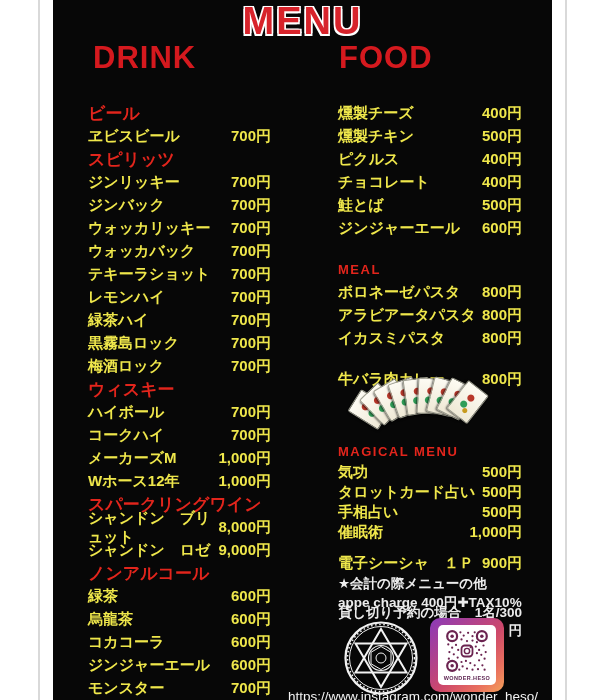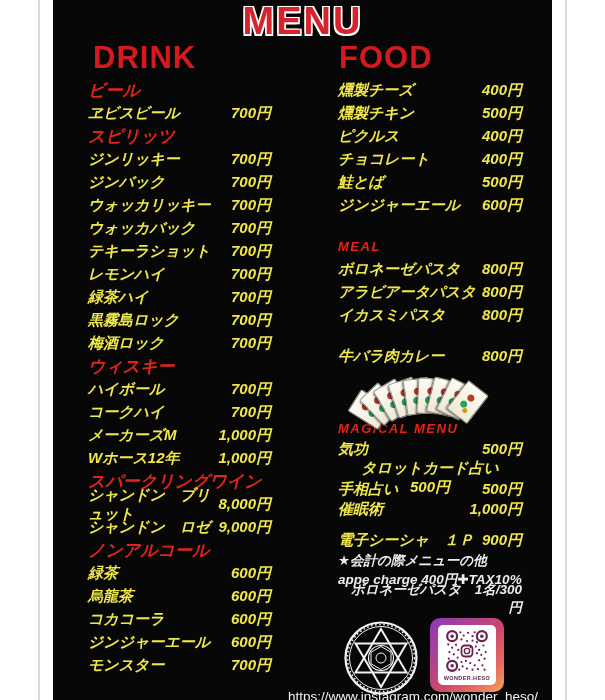--- a/index.html
+++ b/index.html
@@ -22,21 +22,21 @@
     font-size:38px;font-weight:800;letter-spacing:2px;color:#d7232b;
     text-shadow:-1.5px -1.5px 0 #fff,1.5px -1.5px 0 #fff,-1.5px 1.5px 0 #fff,1.5px 1.5px 0 #fff,0 0 2px #fff;
   }
   .col-heading{
     position:absolute;top:40px;font-size:31px;font-weight:bold;
     color:#d5191e;letter-spacing:1px;
   }
   .col-heading.drink{left:40px;}
   .col-heading.food{left:286px;}
 
-  .menu-col{position:absolute;top:79px;font-style:italic;}
+  .menu-col{position:absolute;top:102px;}
   .menu-col.left{left:35px;width:183px;}
   .menu-col.right{left:285px;width:184px;}
 
   .row{display:flex;justify-content:space-between;align-items:center;height:23px;}
   .row.heading{color:#e2251c;font-size:17px;font-weight:bold;}
   .row.heading.latin{font-size:13px;letter-spacing:1.5px;}
   .row.item{color:#efe74b;font-size:15px;font-weight:bold;}
   .row.item .iprice{font-variant-numeric:tabular-nums;white-space:nowrap;}
   .row.note{color:#ececec;font-size:13.5px;font-weight:600;height:19px;text-align:right;}
   .row-gap{width:100%;}
@@ -233,40 +233,40 @@
       <div class="row item">
         <span class="iname">牛バラ肉カレー</span>
         <span class="iprice">800円</span>
       </div>
       <div class="row-gap" style="height: 50px;"></div>
       <div class="row heading latin" style="height: 21px;">MAGICAL MENU</div>
       <div class="row item" style="height: 20px;">
         <span class="iname">気功</span>
         <span class="iprice">500円</span>
       </div>
-      <div class="row item" style="height: 20px; flex-direction: column;">
+      <div class="row item" style="height: 20px;">
         <span class="iname">タロットカード占い</span>
         <span class="iprice">500円</span>
       </div>
       <div class="row item" style="height: 20px;">
         <span class="iname">手相占い</span>
         <span class="iprice">500円</span>
       </div>
       <div class="row item" style="height: 20px;">
         <span class="iname">催眠術</span>
         <span class="iprice">1,000円</span>
       </div>
       <div class="row-gap" style="height: 10px;"></div>
       <div class="row item" style="height: 22px;">
         <span class="iname">電子シーシャ　１Ｐ</span>
         <span class="iprice">900円</span>
       </div>
       <div class="row note">★会計の際メニューの他</div>
       <div class="row note">appe charge 400円✚TAX10%</div>
-      <div class="row note">ボロネーゼパスタ　1名/300円</div>
+      <div class="row note">貸し切り予約の場合　1名/300円</div>
     </div>
 
   <div class="cards-fan">
     <div class="pcard"></div>
     <div class="pcard"></div>
     <div class="pcard"></div>
     <div class="pcard"></div>
     <div class="pcard"></div>
     <div class="pcard"></div>
     <div class="pcard"></div>

